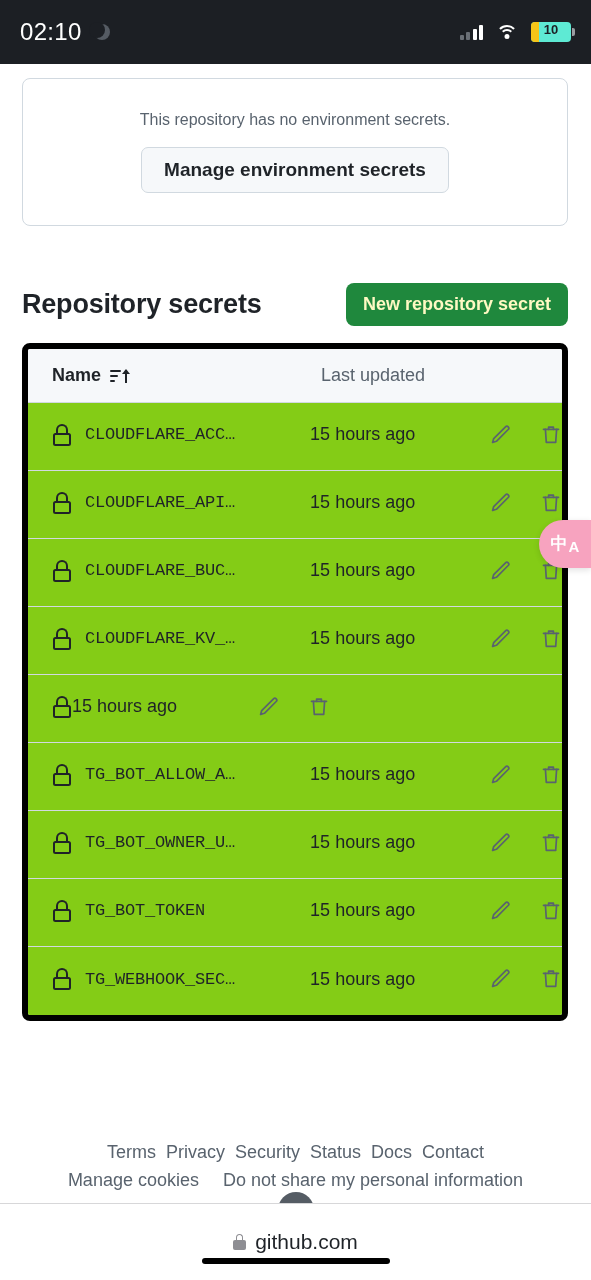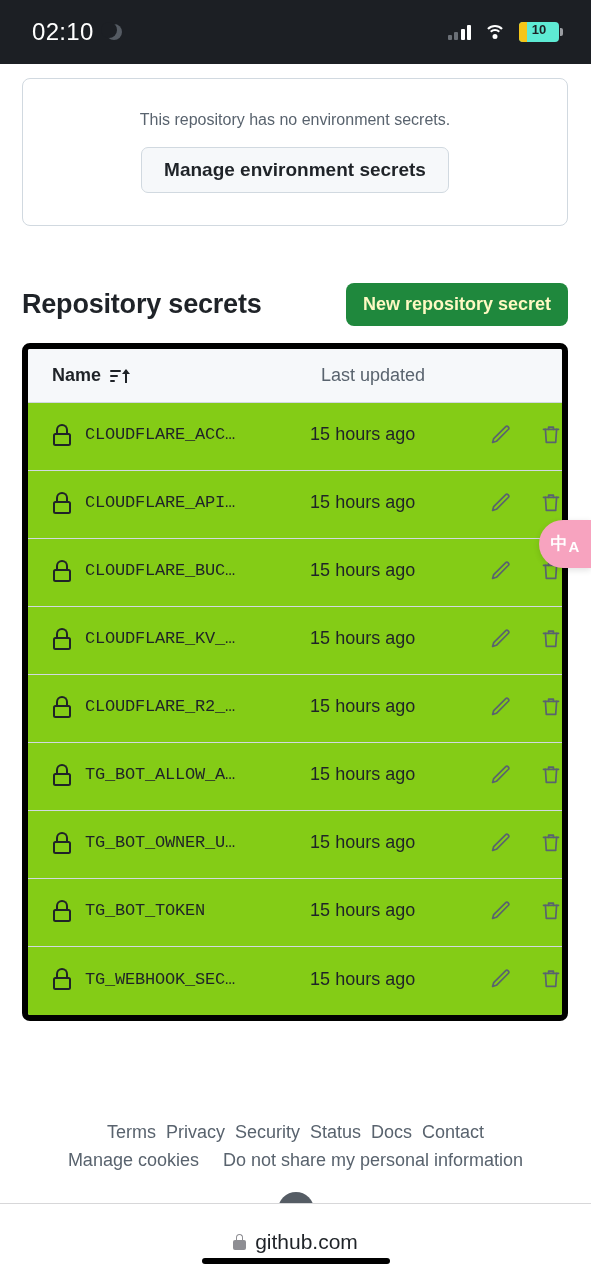--- a/index.html
+++ b/index.html
@@ -8,21 +8,21 @@
     background:#ffffff;
     font-family:"Liberation Sans", sans-serif;
     overflow:hidden;
   }
   #screen { position:relative; width:591px; height:1280px; background:#ffffff; }
 
   
   .statusbar {
     position:absolute; top:0; left:0; width:591px; height:64px;
     background:#1c1f24; display:flex; align-items:center;
-    justify-content:space-between; padding:0 32px;
+    justify-content:space-between; padding:0 20px;
   }
   .sb-left { display:flex; align-items:center; gap:12px; }
   .sb-time { color:#ffffff; font-size:24px; font-weight:500; letter-spacing:.3px; }
   .moon-icon { width:16px; height:16px; position:relative; }
   .moon-icon::before {
     content:""; position:absolute; inset:0; border-radius:50%;
     background:#555b63;
   }
   .moon-icon::after {
     content:""; position:absolute; left:-5px; top:-2px; width:16px; height:16px;
@@ -129,21 +129,21 @@
   .cell-date { width:180px; font-size:18px; color:#1f2328; }
   .cell-actions { display:flex; align-items:center; gap:28px; margin-left:4px; }
 
   .pencil-icon { width:24px; height:24px; position:relative; cursor:pointer; }
   .trash-icon  { width:22px; height:24px; position:relative; cursor:pointer; }
 
   .footer {
     position:absolute; left:0; top:1058px; width:591px;
     display:flex; flex-direction:column; align-items:center; gap:7px;
   }
-  .flinks { display:flex; gap:10px; }
+  .flinks { display:flex; gap:10px;margin-top:20px; }
   .flinks2 { display:flex; gap:24px;justify-content:space-between; }
   .flink { font-size:18px; color:#59636e; text-decoration:none; cursor:pointer; }
 
   .gh-mark {
     position:absolute; left:50%; transform:translateX(-50%);
     top:1128px; width:36px; height:36px; border-radius:50%;
     background:#424a53; opacity:.9;
   }
 
   
@@ -299,21 +299,20 @@
                   <path d="M8.6 6.3V4.2h4.8v2.1"></path>
                   <path d="M5.4 6.3l.9 13.1h9.4l.9-13.1"></path>
                 </svg></span>
             </div>
           </div>
           <div class="row">
             <span class="lock-icon">
               <span class="shackle"></span>
               <span class="body"></span>
             </span>
-            <div class="cell-name">CLOUDFLARE_R2_…</div>
             <div class="cell-date">15 hours ago</div>
             <div class="cell-actions">
               <span class="pencil-icon"><svg width="24" height="24" viewBox="0 0 24 24" fill="none" stroke="#59636e" stroke-width="1.7" stroke-linecap="round" stroke-linejoin="round">
                   <path d="M17.5 3.8a1.9 1.9 0 0 1 2.7 2.7L8.4 18.3 4.6 19.4l1.1-3.8z"></path>
                 </svg></span>
               <span class="trash-icon"><svg width="22" height="24" viewBox="0 0 22 24" fill="none" stroke="#59636e" stroke-width="1.7" stroke-linecap="round" stroke-linejoin="round">
                   <path d="M3.5 6.3h15"></path>
                   <path d="M8.6 6.3V4.2h4.8v2.1"></path>
                   <path d="M5.4 6.3l.9 13.1h9.4l.9-13.1"></path>
                 </svg></span>

